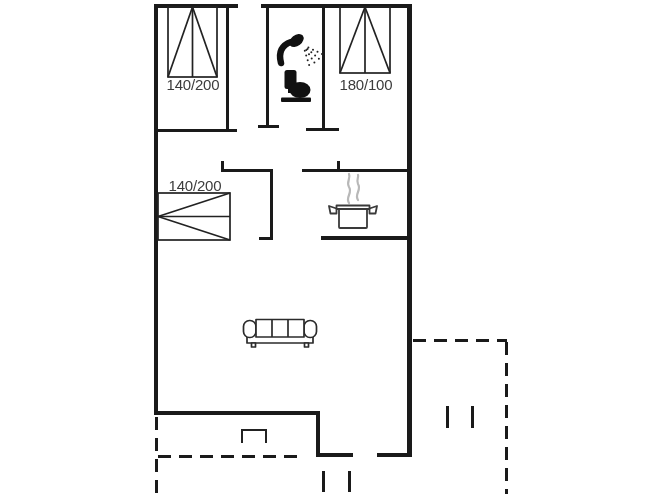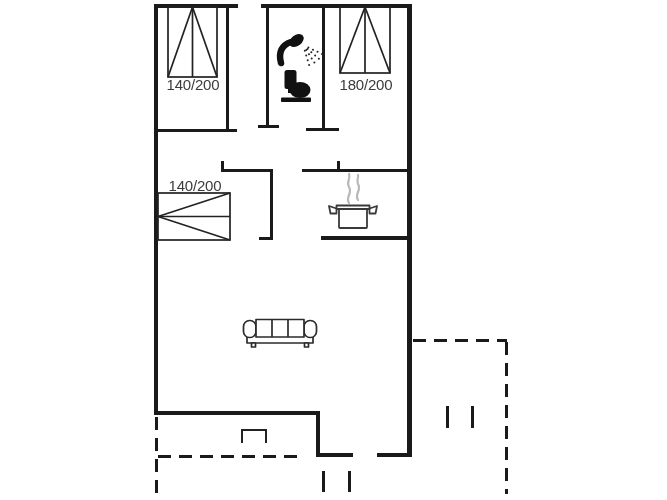--- a/index.html
+++ b/index.html
@@ -73,21 +73,21 @@
   <div class="dash-v" style="left:505px;top:342px;height:152px;"></div>
 
   <div class="tick" style="left:446px;top:406px;height:22px;"></div>
   <div class="tick" style="left:471px;top:406px;height:22px;"></div>
   <div class="tick" style="left:322px;top:471px;height:21px;"></div>
   <div class="tick" style="left:348px;top:471px;height:21px;"></div>
 
   <div class="door-step"></div>
 
   <div class="size-label" style="left:165px;top:77px;">140/200</div>
-  <div class="size-label" style="left:338px;top:77px;">180/200</div>
+  <div class="size-label" style="left:338px;top:77px;">180/100</div>
   <div class="size-label" style="left:167px;top:178px;">140/200</div>
 
   <svg class="overlay" width="667" height="500" viewBox="0 0 667 500">
 
     <g fill="none" stroke="#222" stroke-width="1.7">
       <rect x="168" y="7" width="49" height="70"></rect>
       <line x1="192.5" y1="7" x2="192.5" y2="77"></line>
       <line x1="192.5" y1="7" x2="168" y2="77"></line>
       <line x1="192.5" y1="7" x2="217" y2="77"></line>
     </g>

